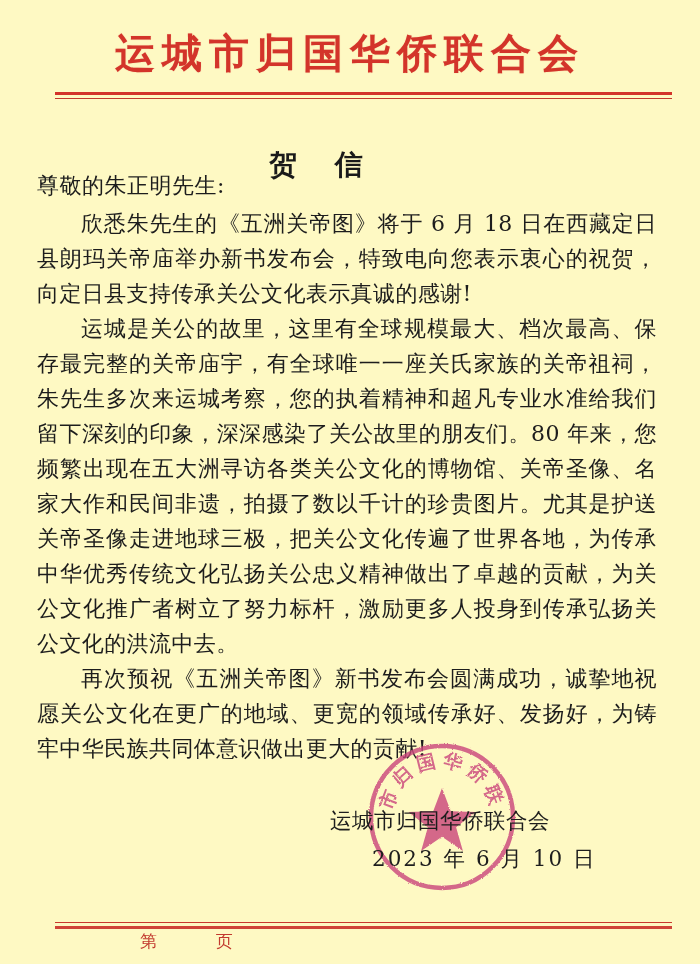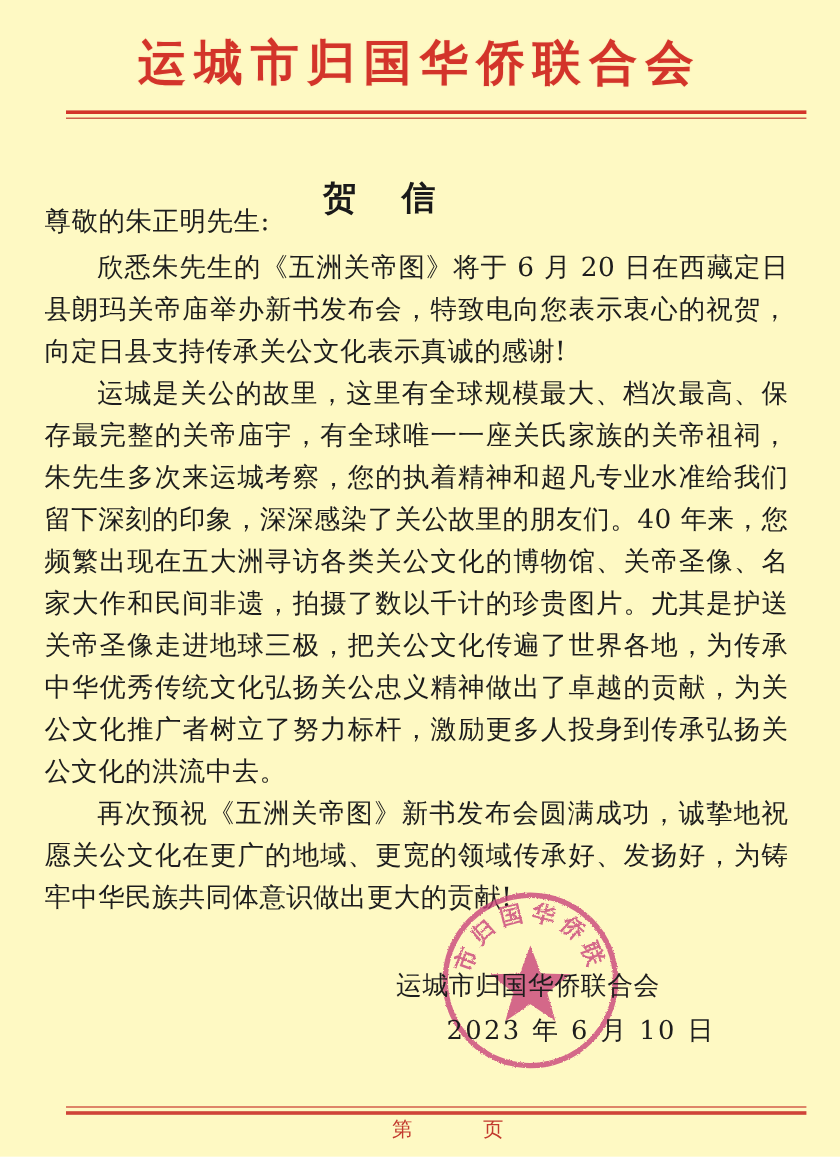--- a/index.html
+++ b/index.html
@@ -148,21 +148,20 @@
     opacity: 0.78;
   }
   .seal svg { display: block; }
 
   
   .page-marker {
     position: absolute;
     left: 0;
     top: 930px;
     width: 608px;
-    text-align: center;
     font-family: "DejaVu Serif", "Liberation Serif", serif;
     font-size: 17px;
     color: #c23a2e;
     letter-spacing: 2px;
   }
   .page-marker .pm-inner {
     display: inline-block;
     margin-left: 140px;
   }
   .page-marker .pm-num {
@@ -181,22 +180,22 @@
 
   <div class="rule-wrap header-rule">
     <div class="rule-thick"></div>
     <div class="rule-thin"></div>
   </div>
 
   <div class="doc-title">贺 信</div>
 
   <div class="body-block">
     <p class="salutation">尊敬的朱正明先生:</p>
-    <p class="para">欣悉朱先生的《五洲关帝图》将于 6 月 20 日在西藏定日县朗玛关帝庙举办新书发布会，特致电向您表示衷心的祝贺，向定日县支持传承关公文化表示真诚的感谢!</p>
-    <p class="para">运城是关公的故里，这里有全球规模最大、档次最高、保存最完整的关帝庙宇，有全球唯一一座关氏家族的关帝祖祠，朱先生多次来运城考察，您的执着精神和超凡专业水准给我们留下深刻的印象，深深感染了关公故里的朋友们。40 年来，您频繁出现在五大洲寻访各类关公文化的博物馆、关帝圣像、名家大作和民间非遗，拍摄了数以千计的珍贵图片。尤其是护送关帝圣像走进地球三极，把关公文化传遍了世界各地，为传承中华优秀传统文化弘扬关公忠义精神做出了卓越的贡献，为关公文化推广者树立了努力标杆，激励更多人投身到传承弘扬关公文化的洪流中去。</p>
+    <p class="para">欣悉朱先生的《五洲关帝图》将于 6 月 18 日在西藏定日县朗玛关帝庙举办新书发布会，特致电向您表示衷心的祝贺，向定日县支持传承关公文化表示真诚的感谢!</p>
+    <p class="para">运城是关公的故里，这里有全球规模最大、档次最高、保存最完整的关帝庙宇，有全球唯一一座关氏家族的关帝祖祠，朱先生多次来运城考察，您的执着精神和超凡专业水准给我们留下深刻的印象，深深感染了关公故里的朋友们。80 年来，您频繁出现在五大洲寻访各类关公文化的博物馆、关帝圣像、名家大作和民间非遗，拍摄了数以千计的珍贵图片。尤其是护送关帝圣像走进地球三极，把关公文化传遍了世界各地，为传承中华优秀传统文化弘扬关公忠义精神做出了卓越的贡献，为关公文化推广者树立了努力标杆，激励更多人投身到传承弘扬关公文化的洪流中去。</p>
     <p class="para">再次预祝《五洲关帝图》新书发布会圆满成功，诚挚地祝愿关公文化在更广的地域、更宽的领域传承好、发扬好，为铸牢中华民族共同体意识做出更大的贡献!</p>
   </div>
 
   <div class="seal">
     <svg width="152" height="152" viewBox="0 0 152 152" xmlns="http://www.w3.org/2000/svg">
       <defs>
         <path id="sealArc" d="M 26,76 A 50,50 0 1 1 126,76" fill="none"></path>
         <filter id="rough" x="-20%" y="-20%" width="140%" height="140%">
           <feTurbulence type="fractalNoise" baseFrequency="0.9" numOctaves="3" result="noise"></feTurbulence>
           <feDisplacementMap in="SourceGraphic" in2="noise" scale="2.2" xChannelSelector="R" yChannelSelector="G"></feDisplacementMap>

